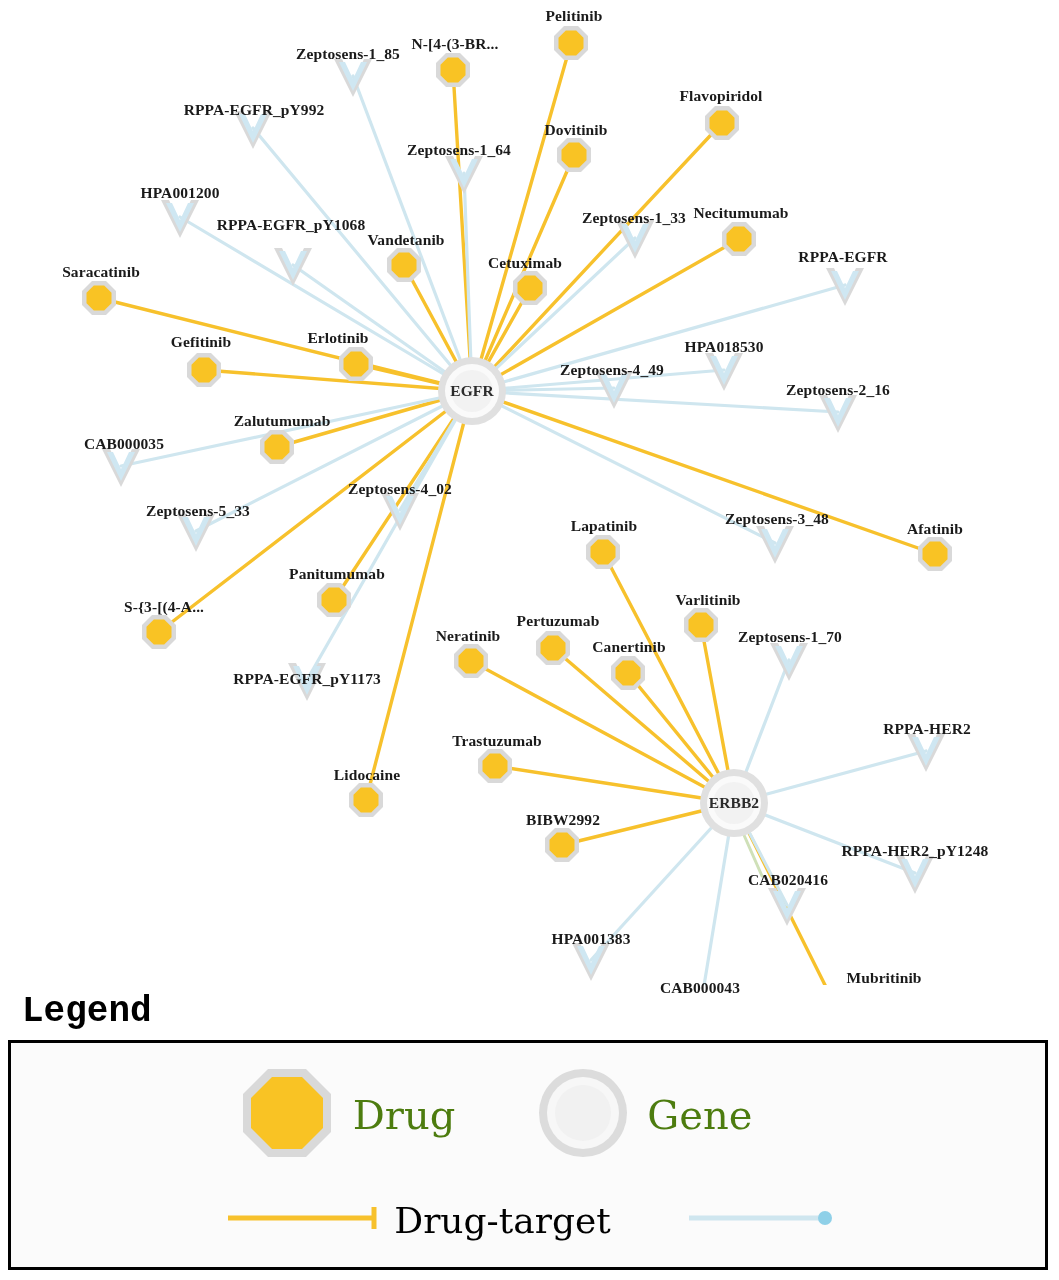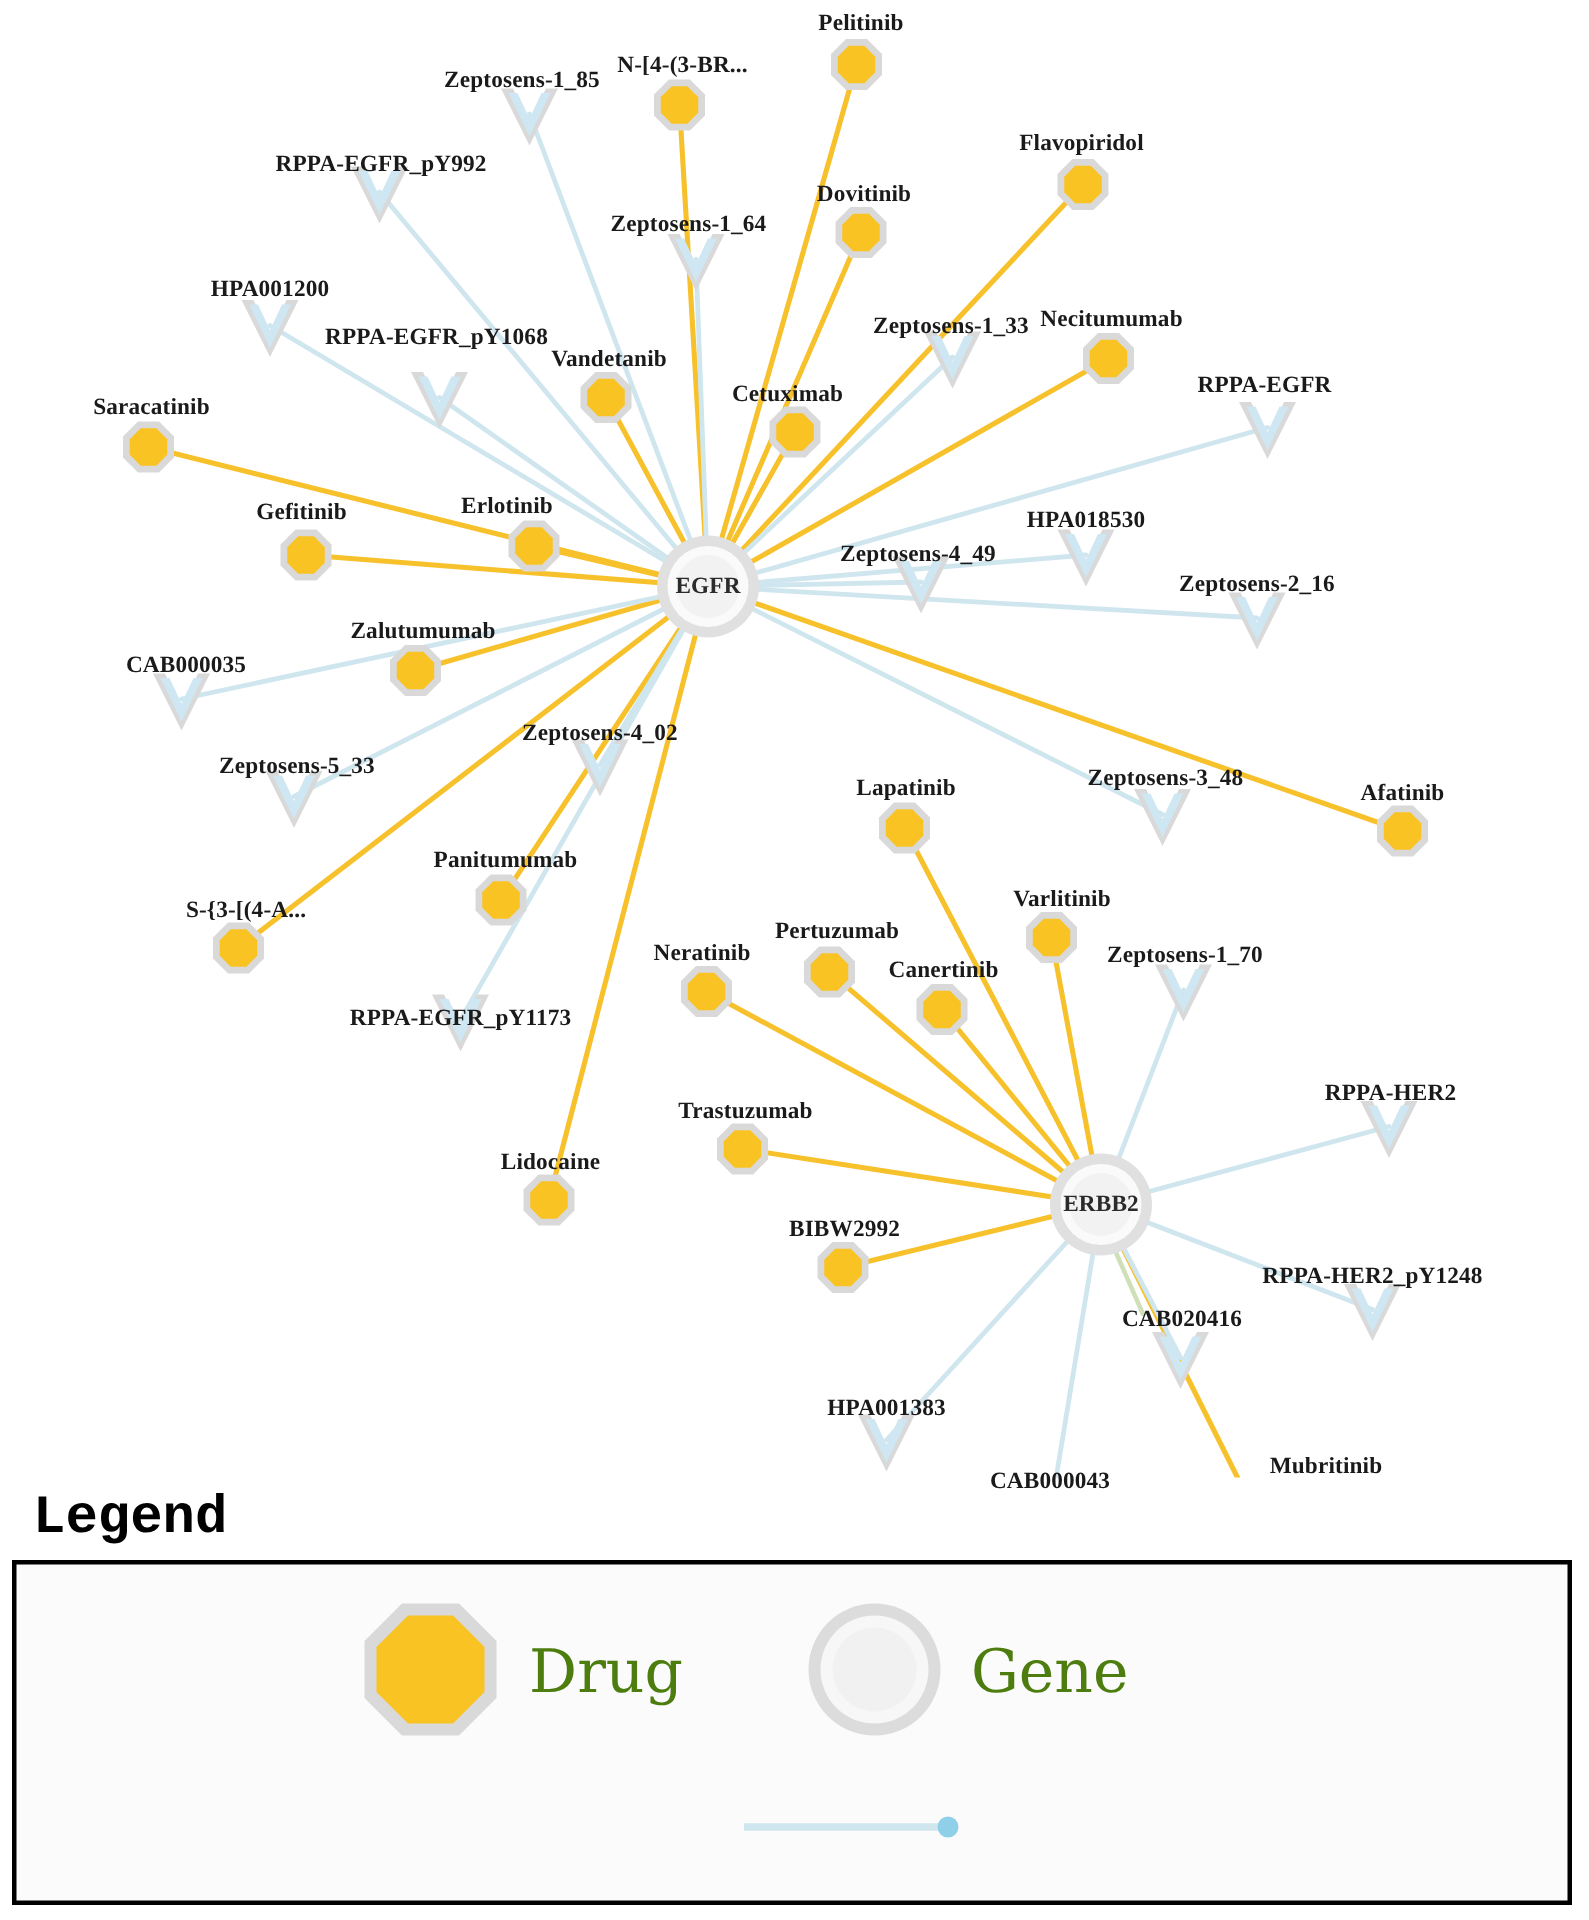--- a/index.html
+++ b/index.html
@@ -409,20 +409,29 @@
         <circle cx="50" cy="50" r="36" fill="#f7f7f7"></circle>
         <circle cx="50" cy="50" r="28" fill="#f1f1f1"></circle>
       </svg>
     </span>
     <span class="legend-text">Gene</span>
   </div>
   <div class="spacer-b"></div>
 </div>
 
 <div class="legend-row2">
+  <div class="legend-item">
+    <span>
+      <svg width="160" height="30" viewBox="0 0 160 30">
+        <line x1="4" y1="15" x2="150" y2="15" stroke="#f7c12c" stroke-width="5"></line>
+        <line x1="150" y1="4" x2="150" y2="26" stroke="#f7c12c" stroke-width="5"></line>
+      </svg>
+    </span>
+    <span class="legend-text2">Drug-target</span>
+  </div>
   <div class="spacer-c"></div>
   <div class="legend-item">
     <span>
       <svg width="150" height="30" viewBox="0 0 150 30">
         <line x1="4" y1="15" x2="136" y2="15" stroke="#cfe6ef" stroke-width="5"></line>
         <circle cx="140" cy="15" r="7" fill="#8fd0e8"></circle>
       </svg>
     </span>
   </div>
 </div>

